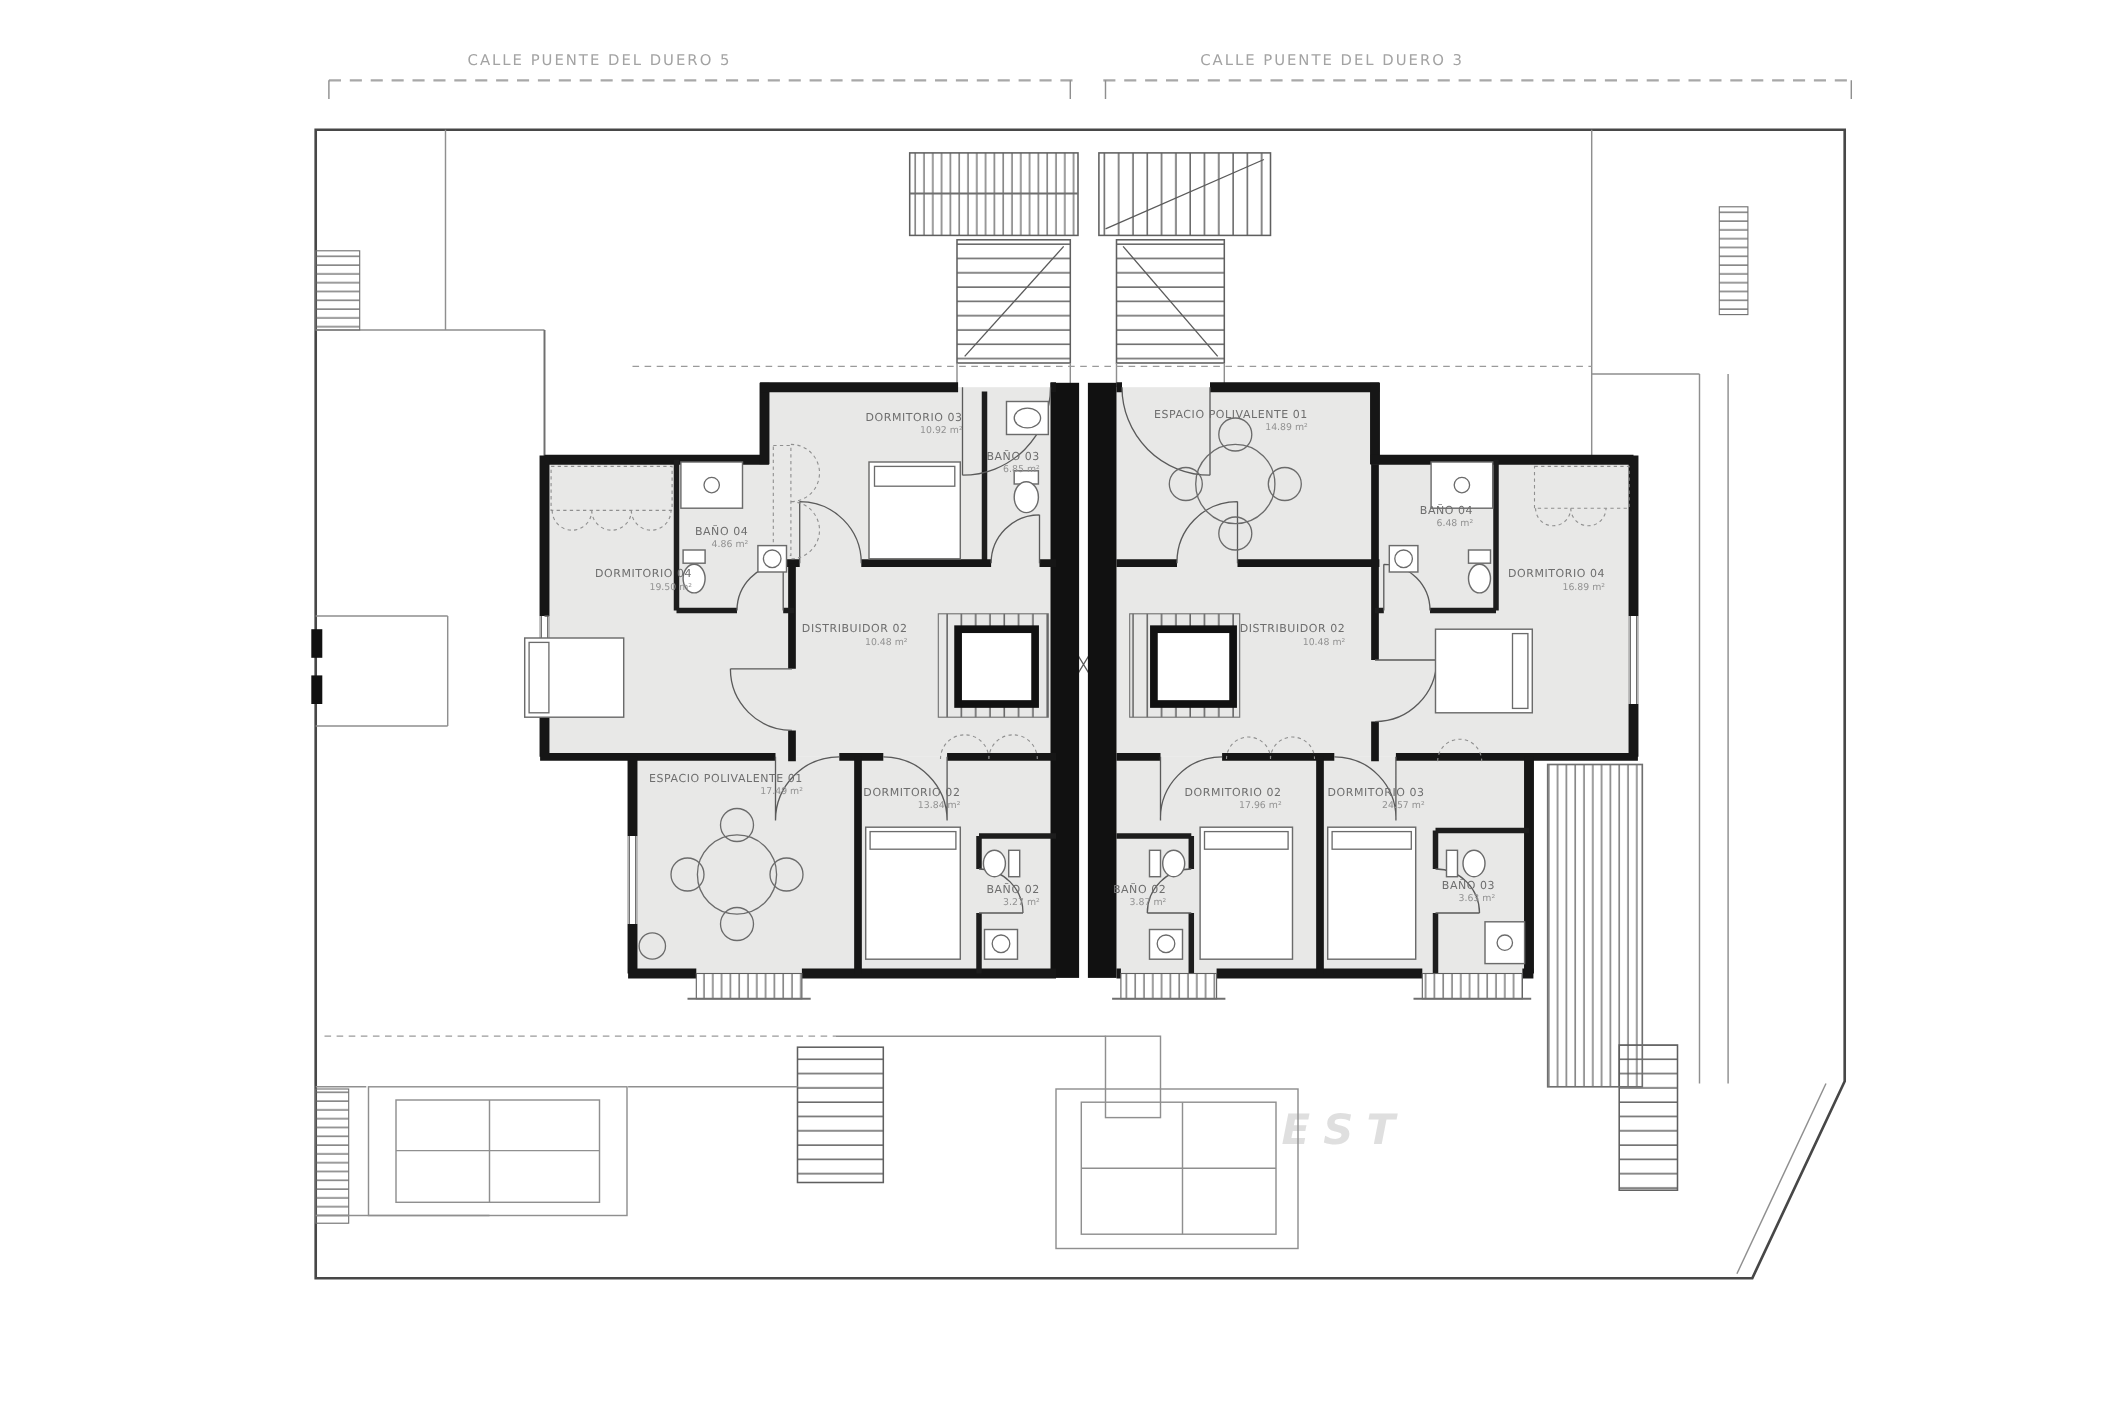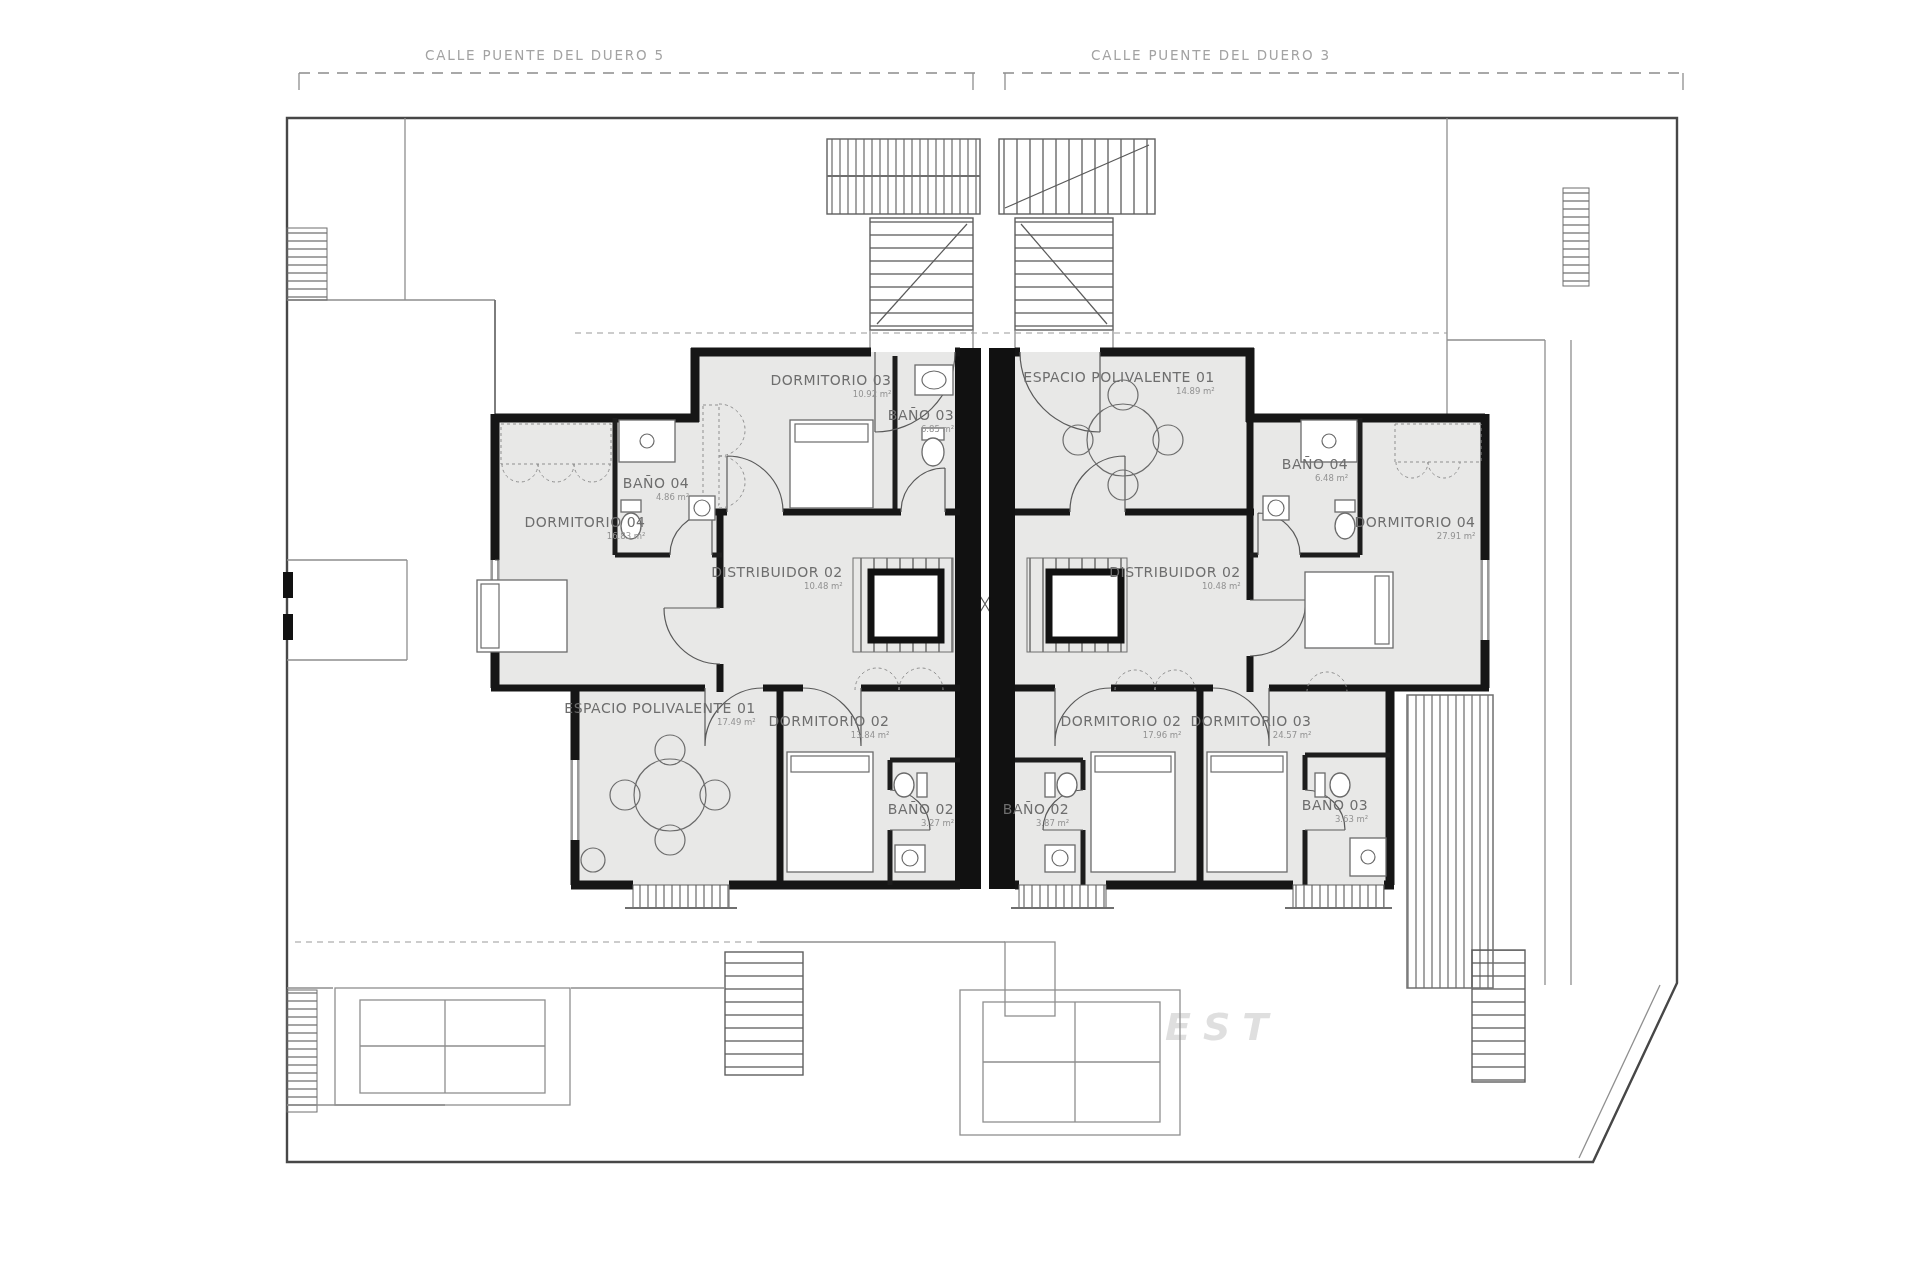--- a/index.html
+++ b/index.html
@@ -4,21 +4,21 @@
 <style>
   html,body{margin:0;padding:0;background:#fff;}
   body{width:1920px;height:1280px;position:relative;overflow:hidden;
        font-family:"DejaVu Sans","Liberation Sans",sans-serif;}
   #canvas{position:absolute;left:15px;top:0;width:1920px;height:1264px;}
   svg{position:absolute;left:0;top:0;}
   .street-label{position:absolute;transform:translate(-50%,-50%);
     font-size:13.5px;letter-spacing:1.8px;color:#a3a3a3;white-space:nowrap;}
   .room-label{position:absolute;transform:translate(-50%,-50%);
     text-align:center;color:#6e6e6e;line-height:1.3;white-space:nowrap;}
-  .room-label .name{display:block;font-size:14px;letter-spacing:.5px;}
+  .room-label .name{display:block;font-size:10px;letter-spacing:.5px;}
   .room-label .area{display:block;font-size:8.5px;color:#929292;text-align:right;}
   .watermark{position:absolute;font-size:38px;font-weight:bold;
     color:rgba(150,150,150,.30);letter-spacing:12px;font-style:italic;}
   
   .env{stroke:#474747;stroke-width:2.4;fill:none;}
   .gray{stroke:#8f8f8f;stroke-width:1.3;fill:none;}
   .gray2{stroke:#6f6f6f;stroke-width:1.8;fill:none;}
   .dashline{stroke:#a8a8a8;stroke-width:2;stroke-dasharray:11 8;fill:none;}
   .dashthin{stroke:#9a9a9a;stroke-width:1.2;stroke-dasharray:6 5;fill:none;}
   .roomfill{fill:#e8e8e7;stroke:none;}
@@ -271,21 +271,21 @@
 <div class="room-label" style="left:906px;top:421px">
   <span class="name">BAÑO 03</span>
   <span class="area">6.85 m²</span>
 </div>
 <div class="room-label" style="left:641px;top:489px">
   <span class="name">BAÑO 04</span>
   <span class="area">4.86 m²</span>
 </div>
 <div class="room-label" style="left:570px;top:528px">
   <span class="name">DORMITORIO 04</span>
-  <span class="area">16.83 m²</span>
+  <span class="area">19.50 m²</span>
 </div>
 <div class="room-label" style="left:762px;top:578px">
   <span class="name">DISTRIBUIDOR 02</span>
   <span class="area">10.48 m²</span>
 </div>
 <div class="room-label" style="left:645px;top:714px">
   <span class="name">ESPACIO POLIVALENTE 01</span>
   <span class="area">17.49 m²</span>
 </div>
 <div class="room-label" style="left:814px;top:727px">
@@ -299,21 +299,21 @@
 <div class="room-label" style="left:1104px;top:383px">
   <span class="name">ESPACIO POLIVALENTE 01</span>
   <span class="area">14.89 m²</span>
 </div>
 <div class="room-label" style="left:1300px;top:470px">
   <span class="name">BAÑO 04</span>
   <span class="area">6.48 m²</span>
 </div>
 <div class="room-label" style="left:1400px;top:528px">
   <span class="name">DORMITORIO 04</span>
-  <span class="area">27.91 m²</span>
+  <span class="area">16.89 m²</span>
 </div>
 <div class="room-label" style="left:1160px;top:578px">
   <span class="name">DISTRIBUIDOR 02</span>
   <span class="area">10.48 m²</span>
 </div>
 <div class="room-label" style="left:1106px;top:727px">
   <span class="name">DORMITORIO 02</span>
   <span class="area">17.96 m²</span>
 </div>
 <div class="room-label" style="left:1236px;top:727px">

